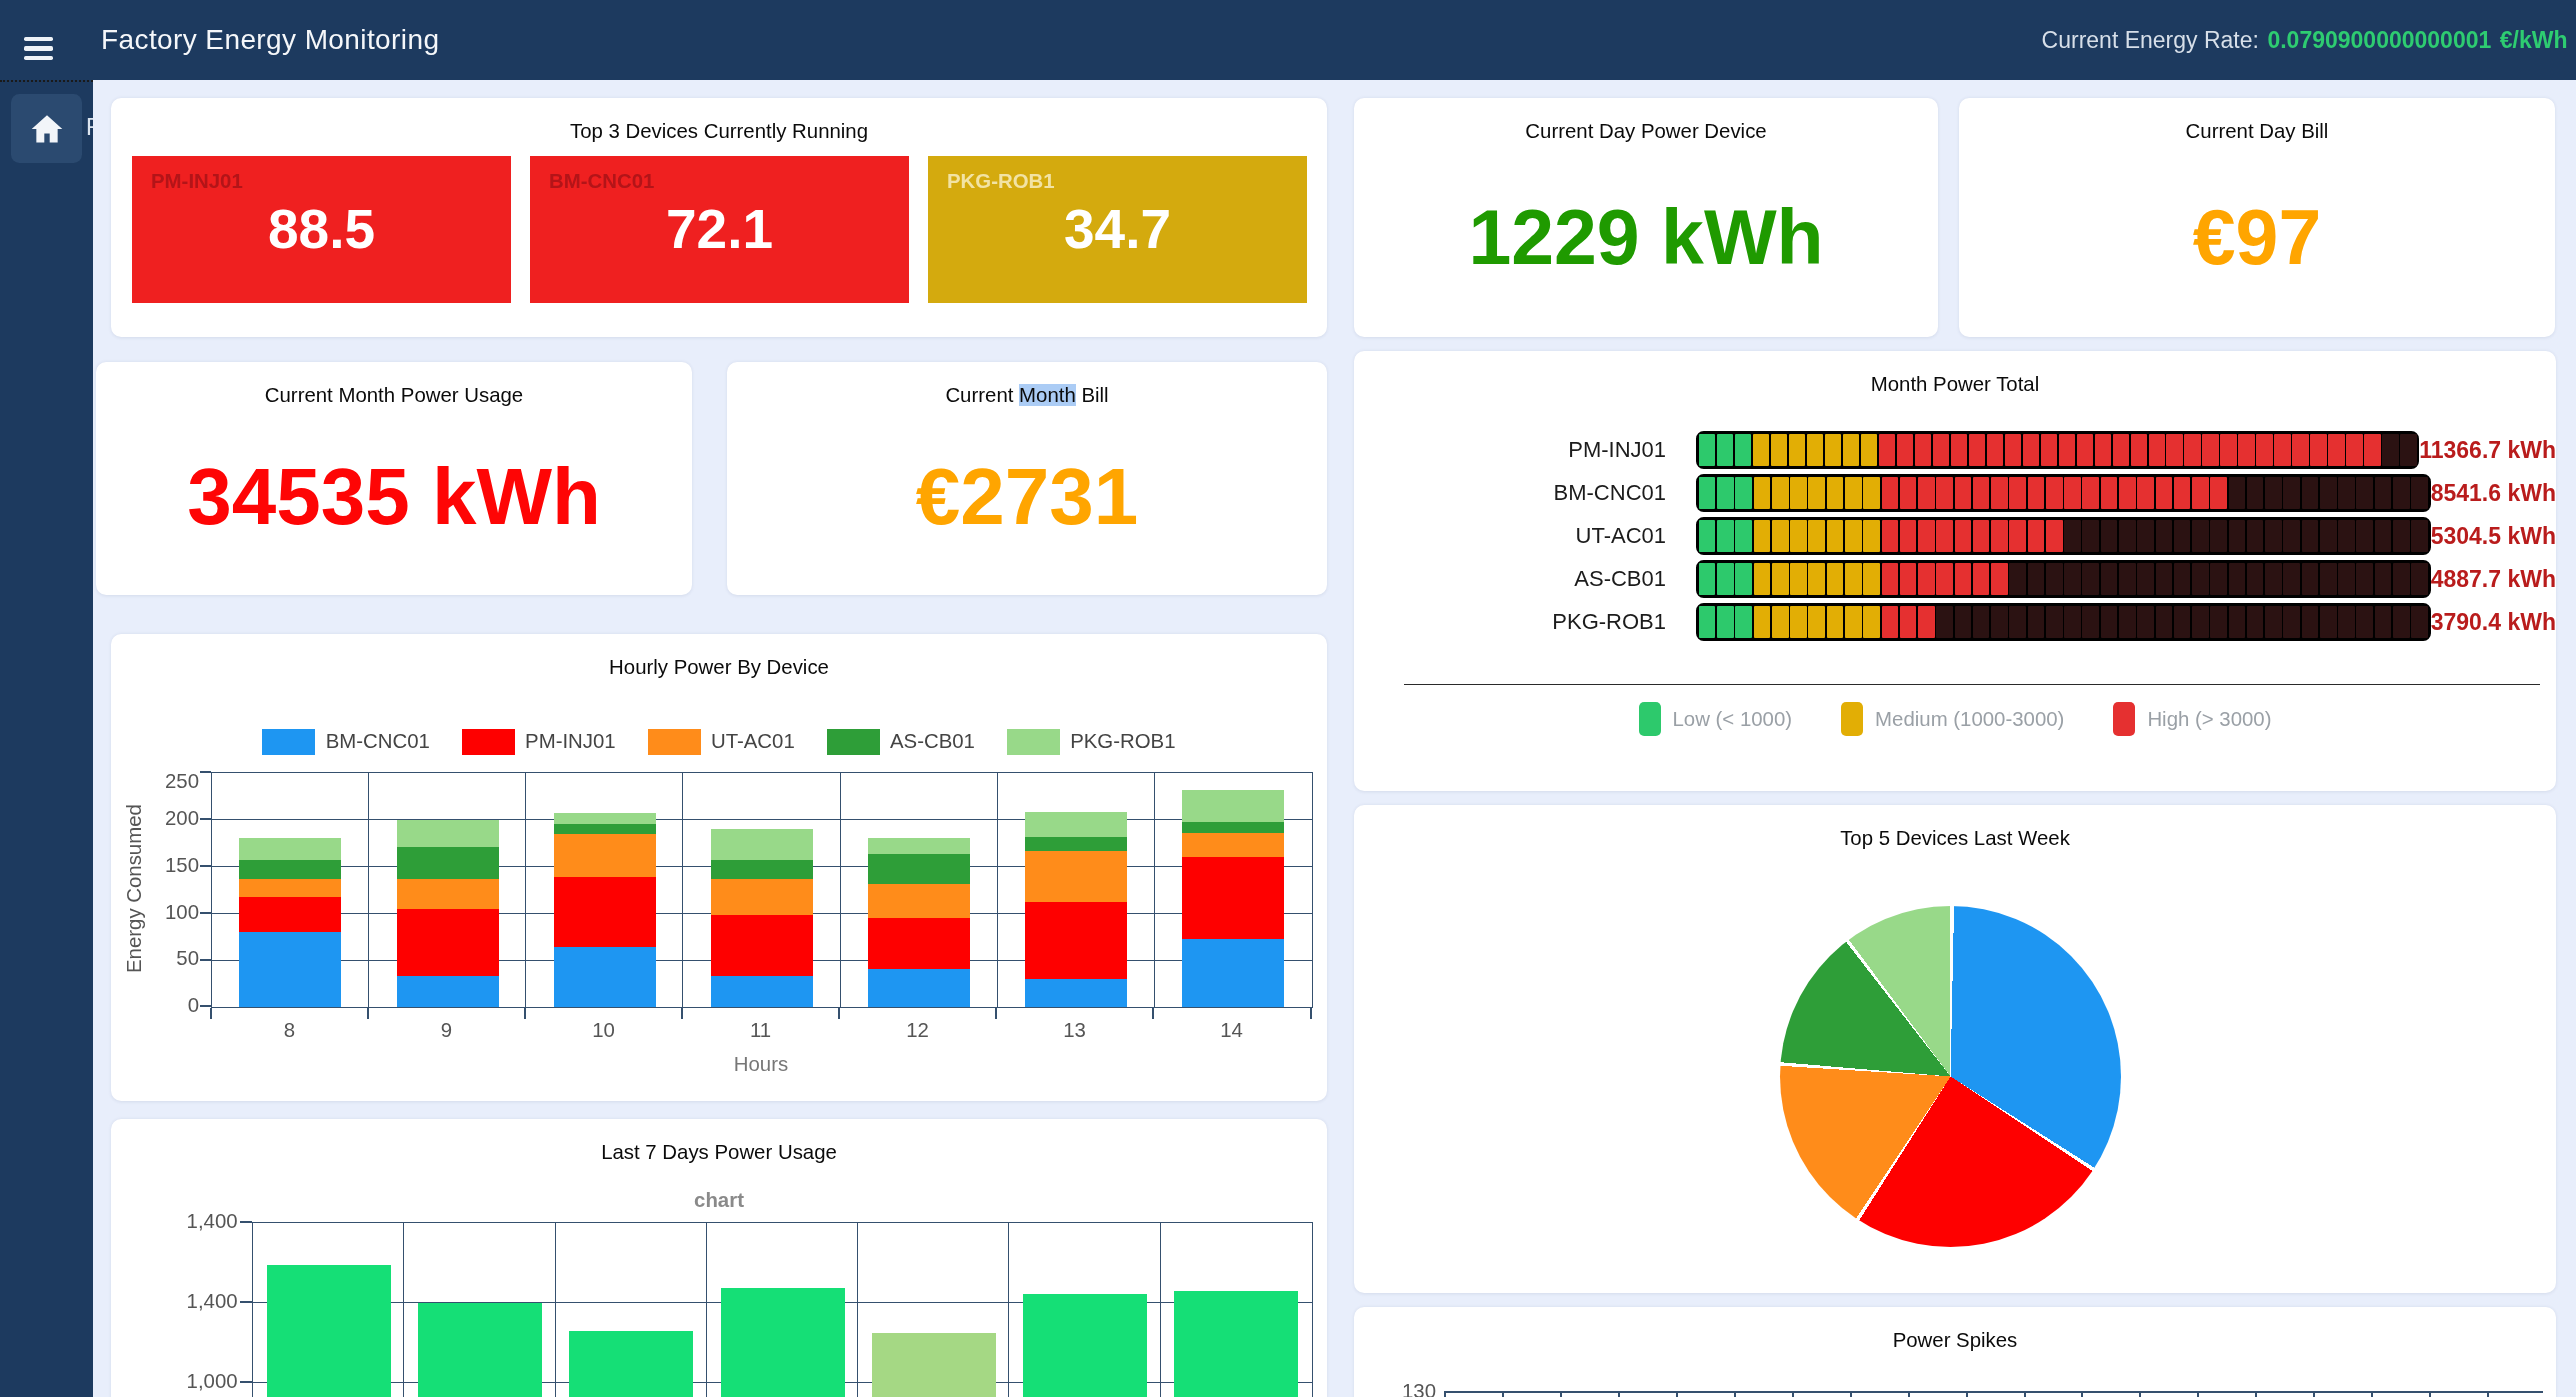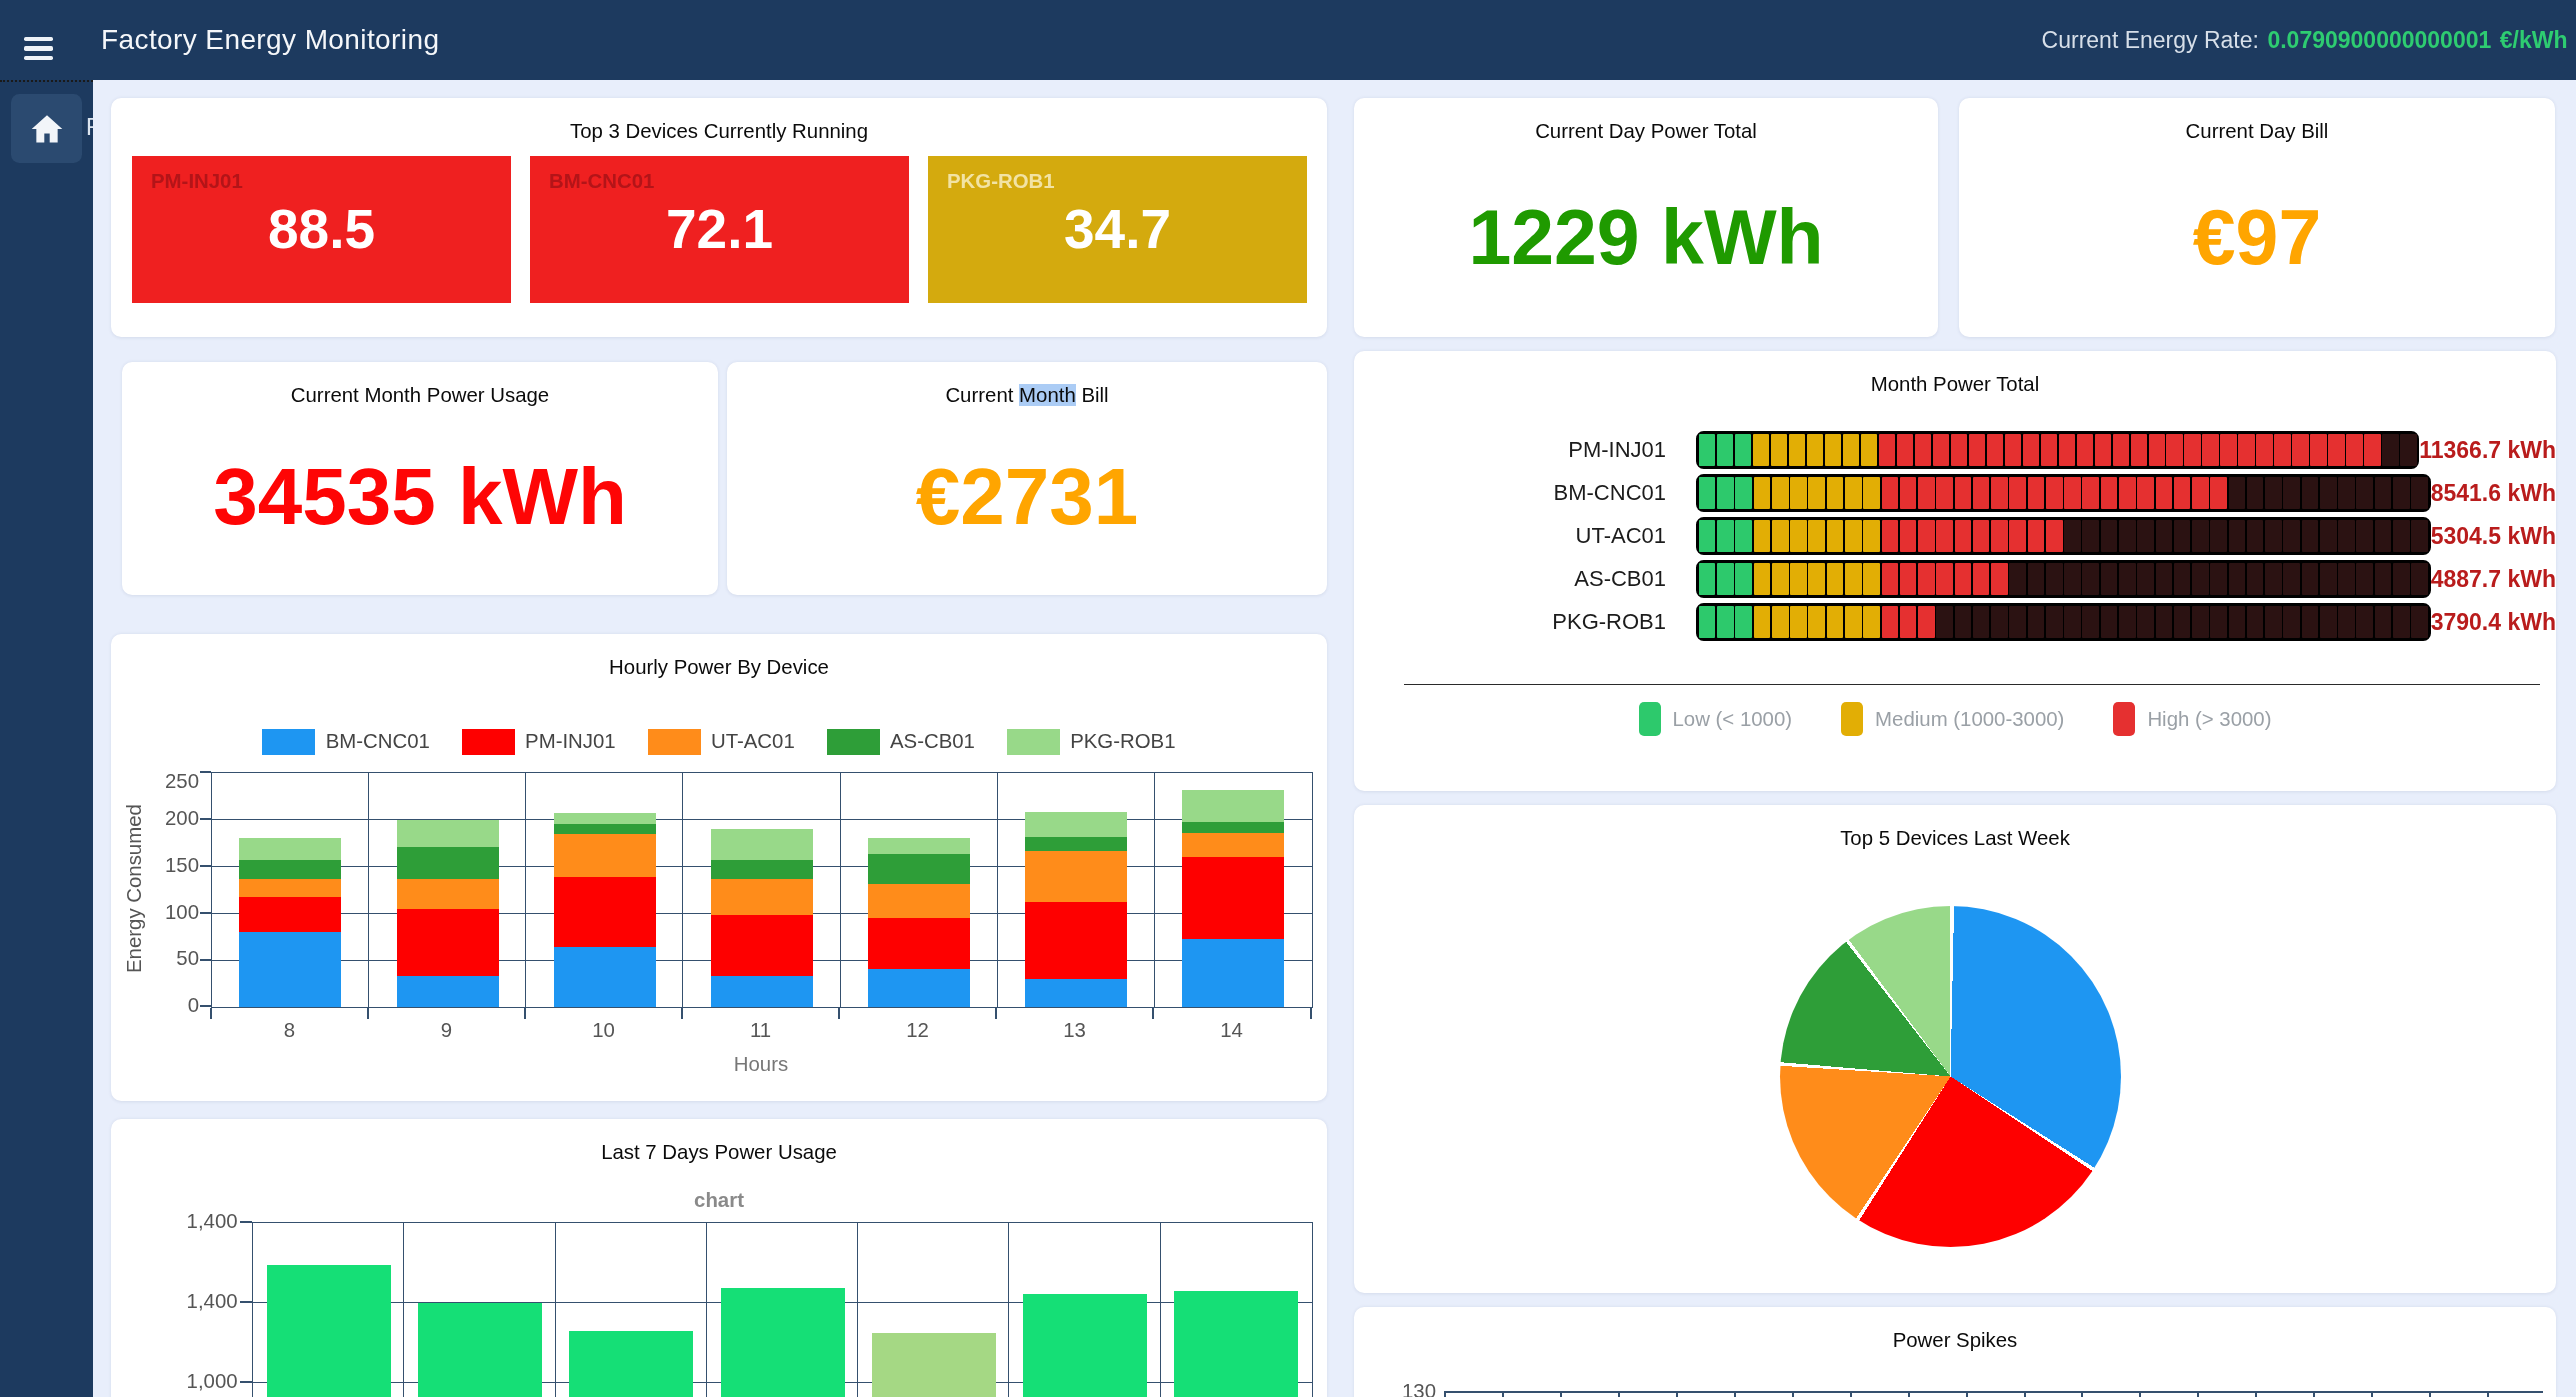--- a/index.html
+++ b/index.html
@@ -28,21 +28,21 @@
     border-radius:8.5px;display:flex;align-items:center;justify-content:center;cursor:pointer;}
   .side-label{position:absolute;left:86px;top:32px;color:#dbe4ef;font-size:23px;white-space:nowrap;}
 
   
   .card{position:absolute;background:#ffffff;border-radius:10.2px;
     box-shadow:0 0.9px 3.4px rgba(40,60,100,.10);}
   .card h2{margin:0;padding-top:22px;text-align:center;font-size:20.4px;font-weight:500;color:#0b0b0b;}
   #card-top3{left:111px;top:98px;width:1216px;height:239px;}
   #card-day-total{left:1354px;top:98px;width:584px;height:239px;}
   #card-day-bill{left:1959px;top:98px;width:596px;height:239px;}
-  #card-month-usage{left:122px;top:362px;width:596px;height:233px;}
+  #card-month-usage{left:96px;top:362px;width:596px;height:233px;}
   #card-month-bill{left:727px;top:362px;width:600px;height:233px;}
   #card-month-total{left:1354px;top:351px;width:1202px;height:440px;}
   #card-hourly{left:111px;top:634px;width:1216px;height:467px;}
   #card-pie{left:1354px;top:805px;width:1202px;height:488px;}
   #card-last7{left:111px;top:1119px;width:1216px;height:358px;}
   #card-spikes{left:1354px;top:1307px;width:1202px;height:247px;}
 
   .big-value{position:absolute;top:58%;left:0;width:100%;transform:translateY(-50%);
     text-align:center;font-weight:700;white-space:nowrap;}
   #card-day-total .big-value{font-size:77px;color:#1f9a00;}
@@ -146,21 +146,21 @@
           <div class="val">72.1</div>
         </div>
         <div class="tile" style="background: rgb(212, 170, 14);">
           <div class="dev" style="color: rgb(242, 227, 164);">PKG-ROB1</div>
           <div class="val">34.7</div>
         </div>
       </div>
   </section>
 
   <section class="card" id="card-day-total">
-    <h2>Current Day Power Total</h2>
+    <h2>Current Day Power Device</h2>
     <div class="big-value">1229 kWh</div>
   </section>
 
   <section class="card" id="card-day-bill">
     <h2>Current Day Bill</h2>
     <div class="big-value">€97</div>
   </section>
 
   <section class="card" id="card-month-usage">
     <h2>Current Month Power Usage</h2>

